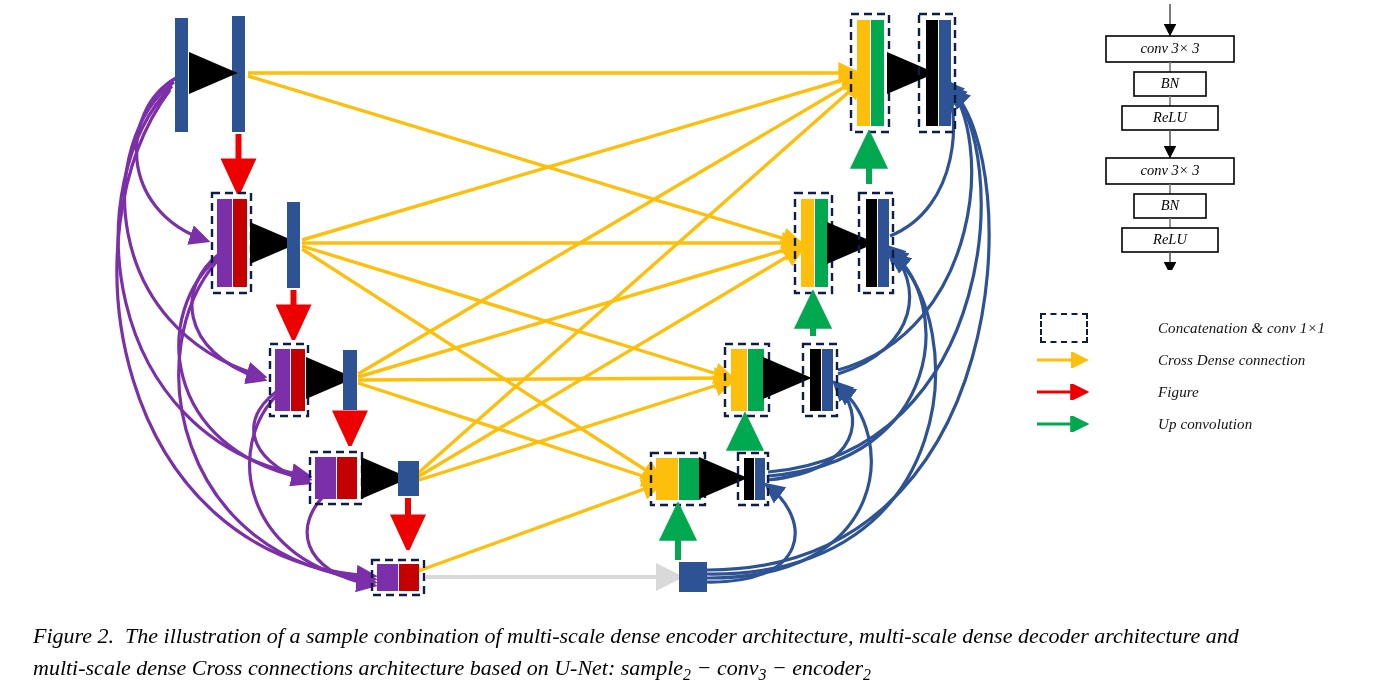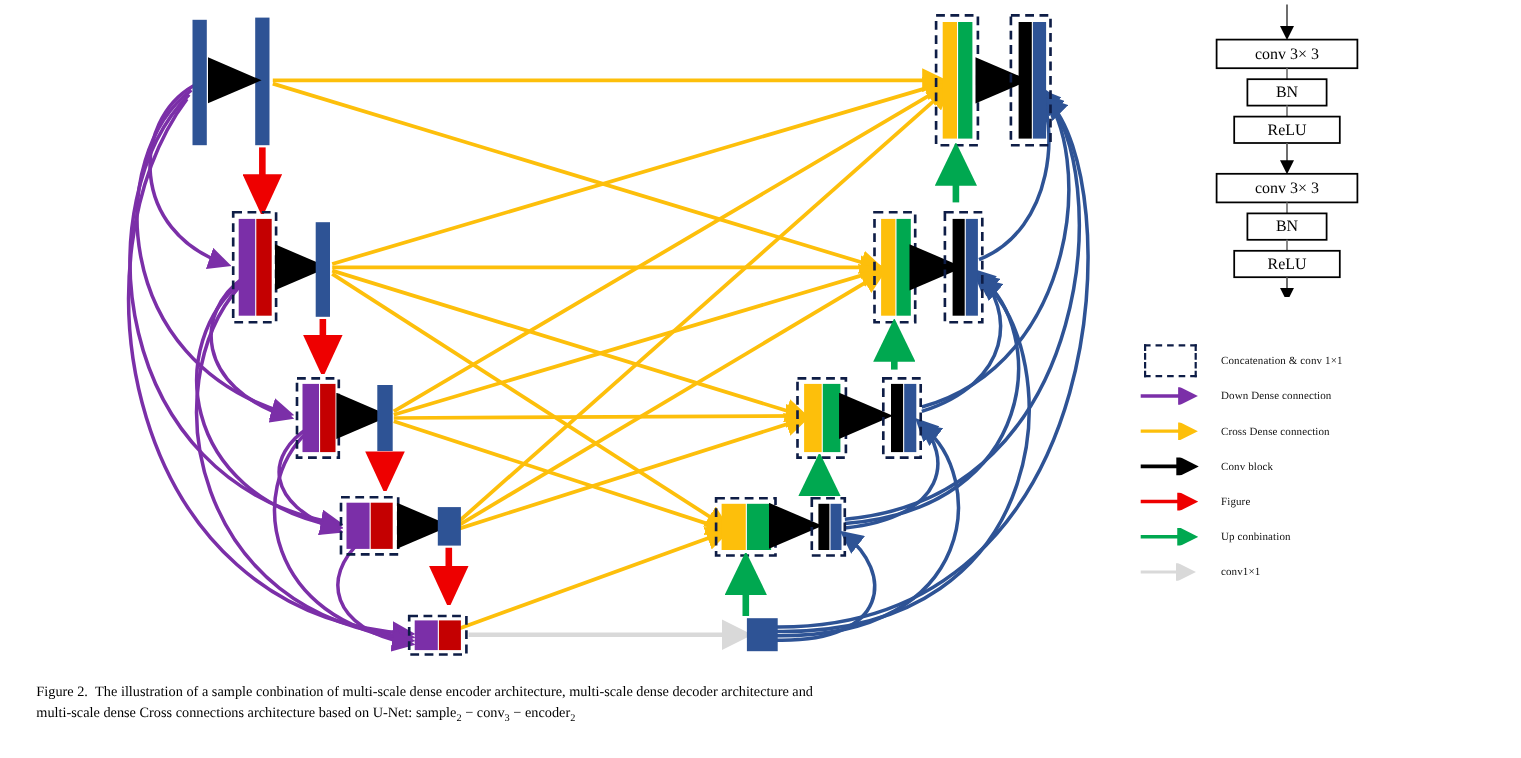--- a/index.html
+++ b/index.html
@@ -1,24 +1,24 @@
 <!DOCTYPE html>
 <html><head>
 <meta charset="utf-8">
 <style>
   html,body{margin:0;padding:0;background:#ffffff;}
   body{width:1383px;height:689px;font-family:"Liberation Serif",serif;color:#000;overflow:hidden;position:relative;}
-  #figure{position:absolute;left:0;top:0;width:1383px;height:584px;}
+  #figure{position:absolute;left:0;top:0;width:1383px;height:584px;font-style:italic;}
   svg#canvas{position:absolute;left:0;top:0;width:1383px;height:612px;}
   .legend{position:absolute;left:1018px;top:312px;width:350px;}
   .legend-row{display:flex;align-items:center;height:32px;}
   .legend-key{width:92px;flex:0 0 92px;display:flex;align-items:center;justify-content:center;}
-  .legend-label{font-size:10px;font-family:"Liberation Serif",serif;color:#111;letter-spacing:.1px;white-space:nowrap;}
+  .legend-label{font-size:15px;font-family:"Liberation Serif",serif;color:#111;letter-spacing:.1px;white-space:nowrap;margin-left:48px;}
   .dashbox-key{width:44px;height:26px;border:2.5px dashed #0e1d46;}
-  .caption{position:absolute;left:33px;top:620px;width:1330px;font-size:13px;line-height:1.45;font-family:"Liberation Serif",serif;color:#000;}
+  .caption{position:absolute;left:33px;top:620px;width:1330px;font-size:22px;line-height:1.45;font-family:"Liberation Serif",serif;color:#000;}
   .caption sub{font-size:.72em;}
   .blockbox{fill:#ffffff;stroke:#000000;stroke-width:1.6;}
   .blocktext{font-family:"Liberation Serif",serif;font-size:14.5px;fill:#000;text-anchor:middle;dominant-baseline:middle;}
 </style>
 </head>
 <body>
 
 <div id="figure">
 
   <svg id="canvas" viewBox="0 0 1383 612">
@@ -227,61 +227,35 @@
   <div class="legend">
 
     <div class="legend-row">
       <span class="legend-key">
         <span class="dashbox-key"></span>
       </span>
       <span class="legend-label">Concatenation &amp; conv 1×1</span>
     </div>
 
 
-    <div class="legend-row">
-      <span class="legend-key">
-        <svg width="58" height="16" viewBox="0 0 58 16">
-          <defs>
-              <marker id="lgB" markerWidth="6" markerHeight="6" refX="4" refY="3" orient="auto">
-                <path d="M0,0 L6,3 L0,6 z" fill="#7B2FA8"></path>
-              </marker>
-            </defs>
-          <line x1="2" y1="8" x2="48" y2="8" stroke="#7B2FA8" stroke-width="3" marker-end="url(#lgB)"></line>
-        </svg>
-      </span>
-      <span class="legend-label">Down Dense connection</span>
-    </div>
 
     <div class="legend-row">
       <span class="legend-key">
         <svg width="58" height="16" viewBox="0 0 58 16">
           <defs>
               <marker id="lgC" markerWidth="6" markerHeight="6" refX="4" refY="3" orient="auto">
                 <path d="M0,0 L6,3 L0,6 z" fill="#FDBF0B"></path>
               </marker>
             </defs>
           <line x1="2" y1="8" x2="48" y2="8" stroke="#FDBF0B" stroke-width="3" marker-end="url(#lgC)"></line>
         </svg>
       </span>
       <span class="legend-label">Cross Dense connection</span>
     </div>
 
-    <div class="legend-row">
-      <span class="legend-key">
-        <svg width="58" height="16" viewBox="0 0 58 16">
-          <defs>
-              <marker id="lgD" markerWidth="6" markerHeight="6" refX="4" refY="3" orient="auto">
-                <path d="M0,0 L6,3 L0,6 z" fill="#000000"></path>
-              </marker>
-            </defs>
-          <line x1="2" y1="8" x2="48" y2="8" stroke="#000000" stroke-width="3.4" marker-end="url(#lgD)"></line>
-        </svg>
-      </span>
-      <span class="legend-label">Conv block</span>
-    </div>
 
     <div class="legend-row">
       <span class="legend-key">
         <svg width="58" height="16" viewBox="0 0 58 16">
           <defs>
               <marker id="lgE" markerWidth="6" markerHeight="6" refX="4" refY="3" orient="auto">
                 <path d="M0,0 L6,3 L0,6 z" fill="#EE0000"></path>
               </marker>
             </defs>
           <line x1="2" y1="8" x2="48" y2="8" stroke="#EE0000" stroke-width="3.2" marker-end="url(#lgE)"></line>
@@ -294,36 +268,23 @@
       <span class="legend-key">
         <svg width="58" height="16" viewBox="0 0 58 16">
           <defs>
               <marker id="lgF" markerWidth="6" markerHeight="6" refX="4" refY="3" orient="auto">
                 <path d="M0,0 L6,3 L0,6 z" fill="#00A850"></path>
               </marker>
             </defs>
           <line x1="2" y1="8" x2="48" y2="8" stroke="#00A850" stroke-width="3.2" marker-end="url(#lgF)"></line>
         </svg>
       </span>
-      <span class="legend-label">Up conbination</span>
-    </div>
-
-    <div class="legend-row">
-      <span class="legend-key">
-        <svg width="58" height="16" viewBox="0 0 58 16">
-          <defs>
-              <marker id="lgG" markerWidth="7" markerHeight="7" refX="4.6" refY="3.5" orient="auto">
-                <path d="M0,0 L7,3.5 L0,7 z" fill="#D9D9D9"></path>
-              </marker>
-            </defs>
-          <line x1="2" y1="8" x2="46" y2="8" stroke="#D9D9D9" stroke-width="2.6" marker-end="url(#lgG)"></line>
-        </svg>
-      </span>
-      <span class="legend-label">conv1×1</span>
-    </div>
+      <span class="legend-label">Up convolution</span>
+    </div>
+
   </div>
 
   <div class="caption">
     <span>Figure 2.</span>&nbsp;&nbsp;<span>The illustration of a sample conbination of multi-scale dense encoder architecture, multi-scale dense decoder architecture and</span><br>
     <span>multi-scale dense Cross connections architecture based on U-Net: sample</span><sub>2</sub><span> − conv</span><sub>3</sub><span> − encoder</span><sub>2</sub>
   </div>
 
 </div>
 
 </body></html>

